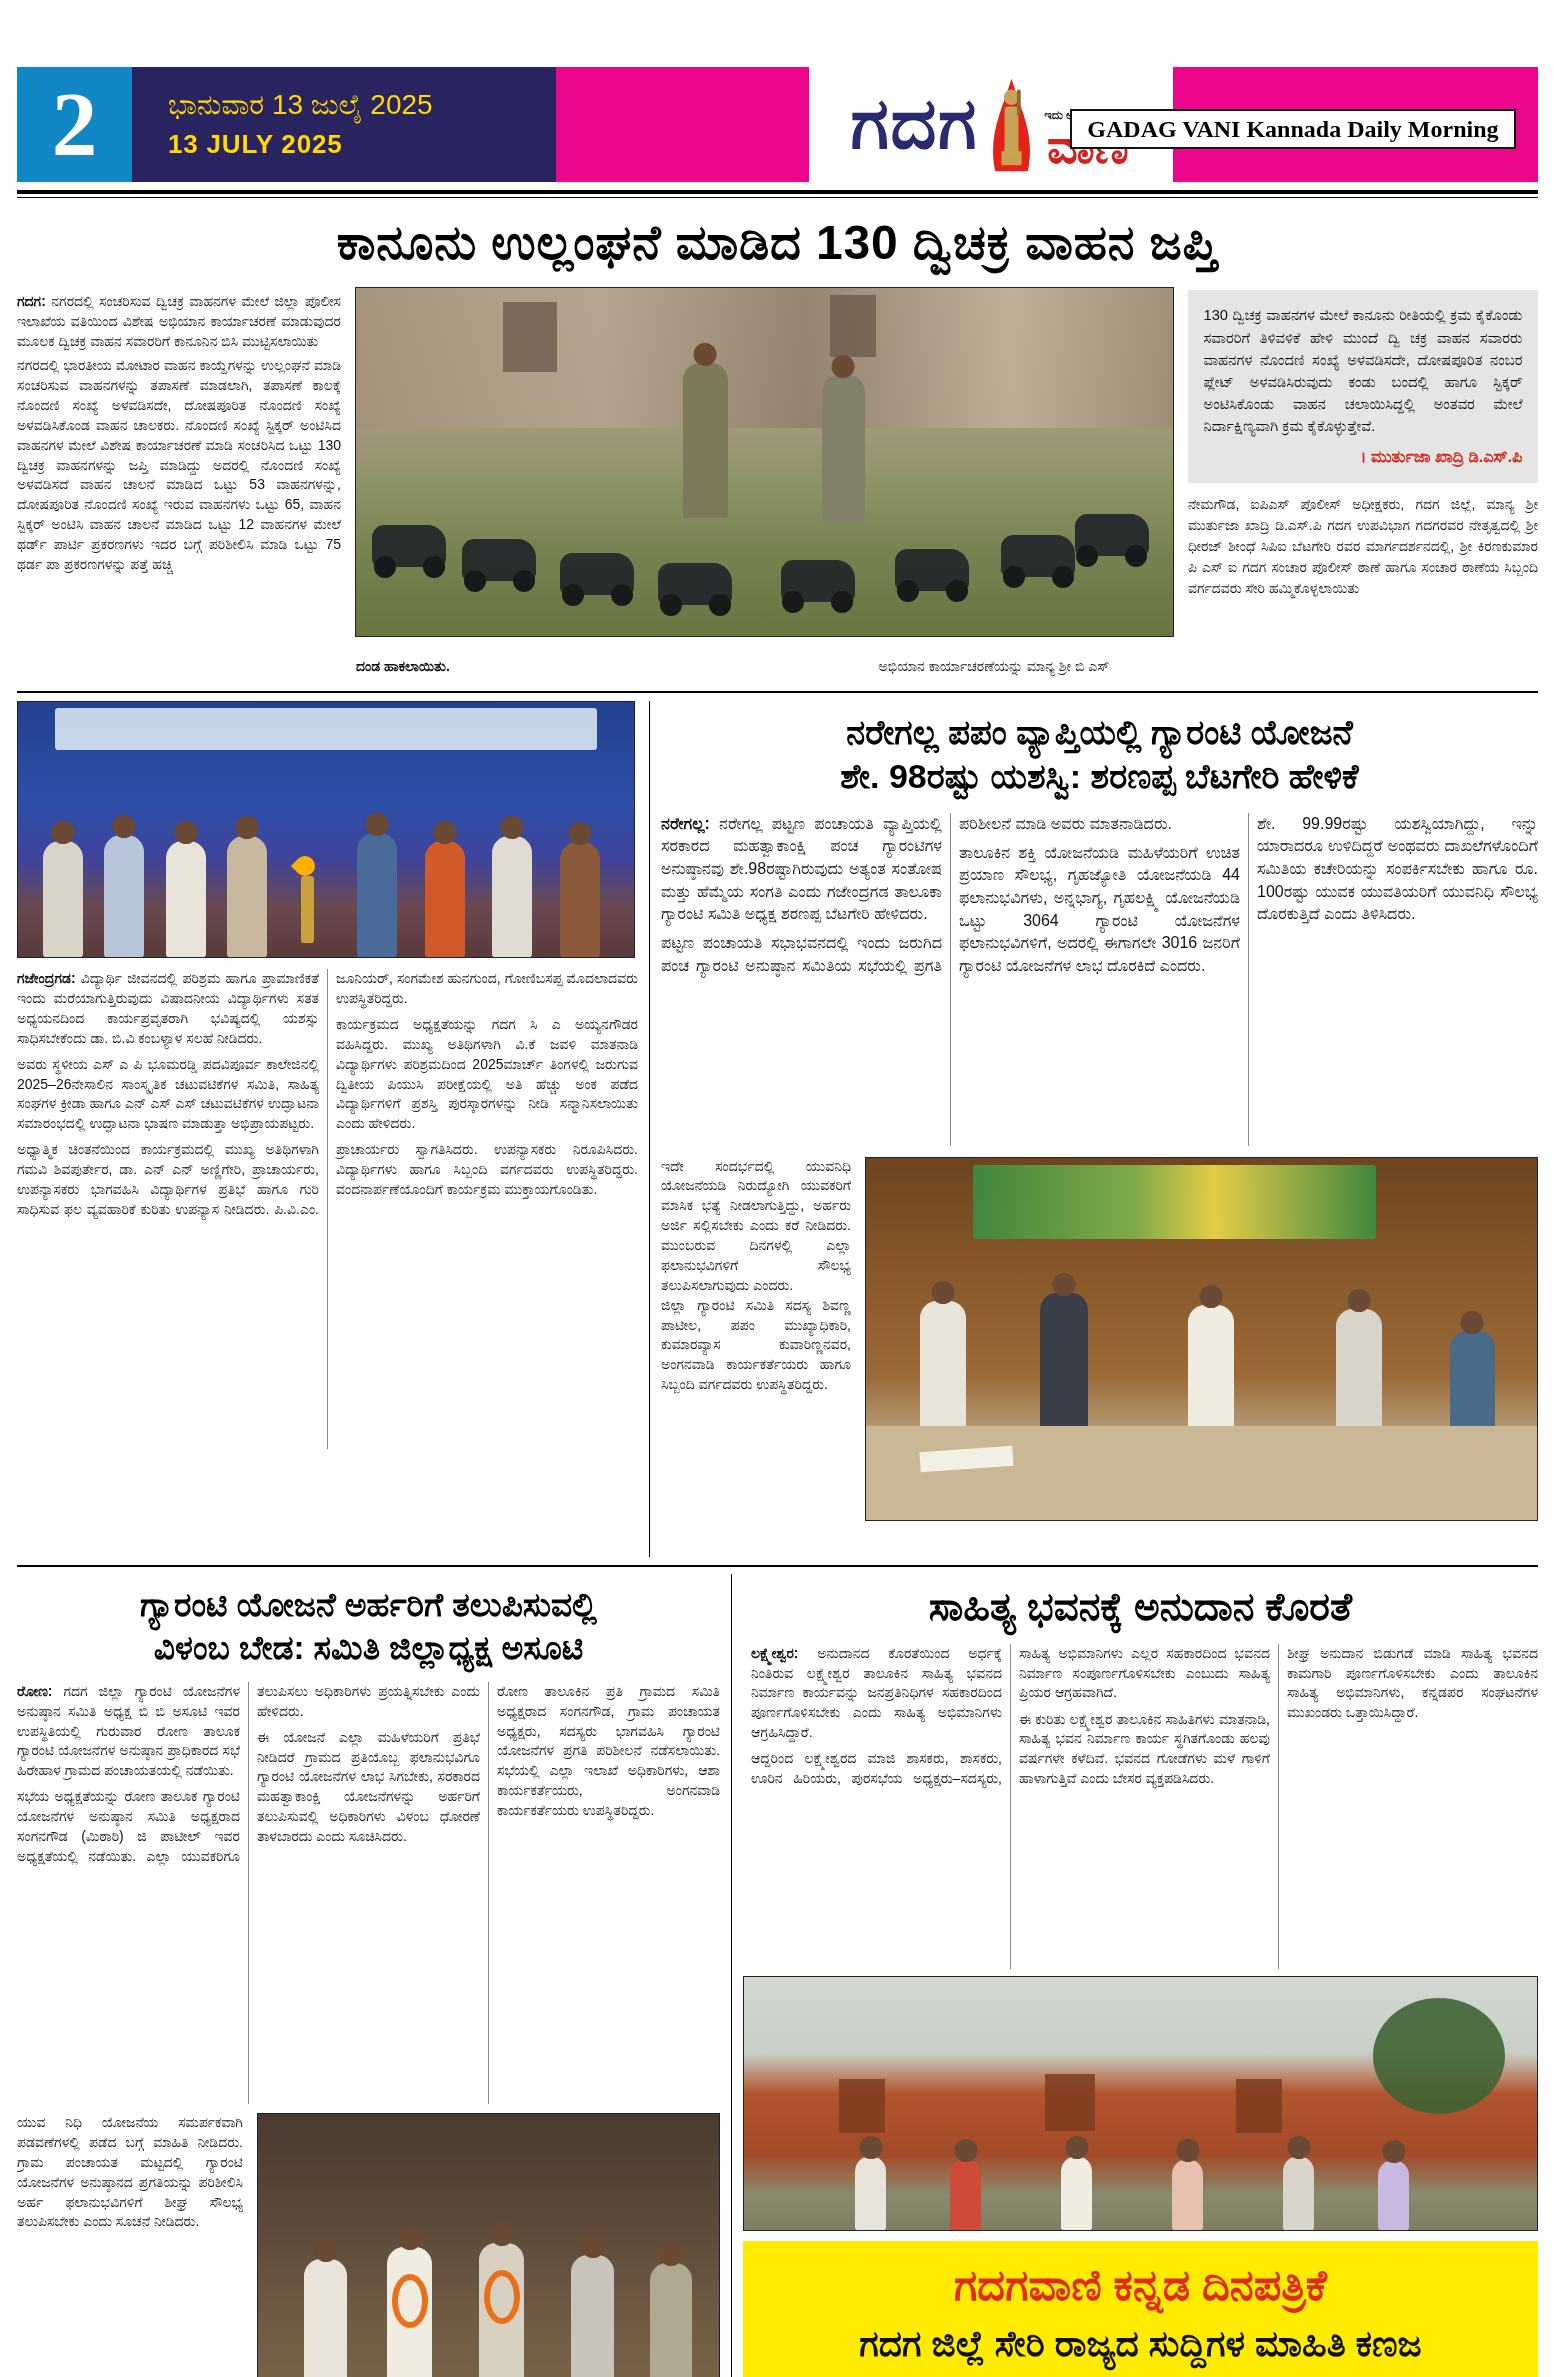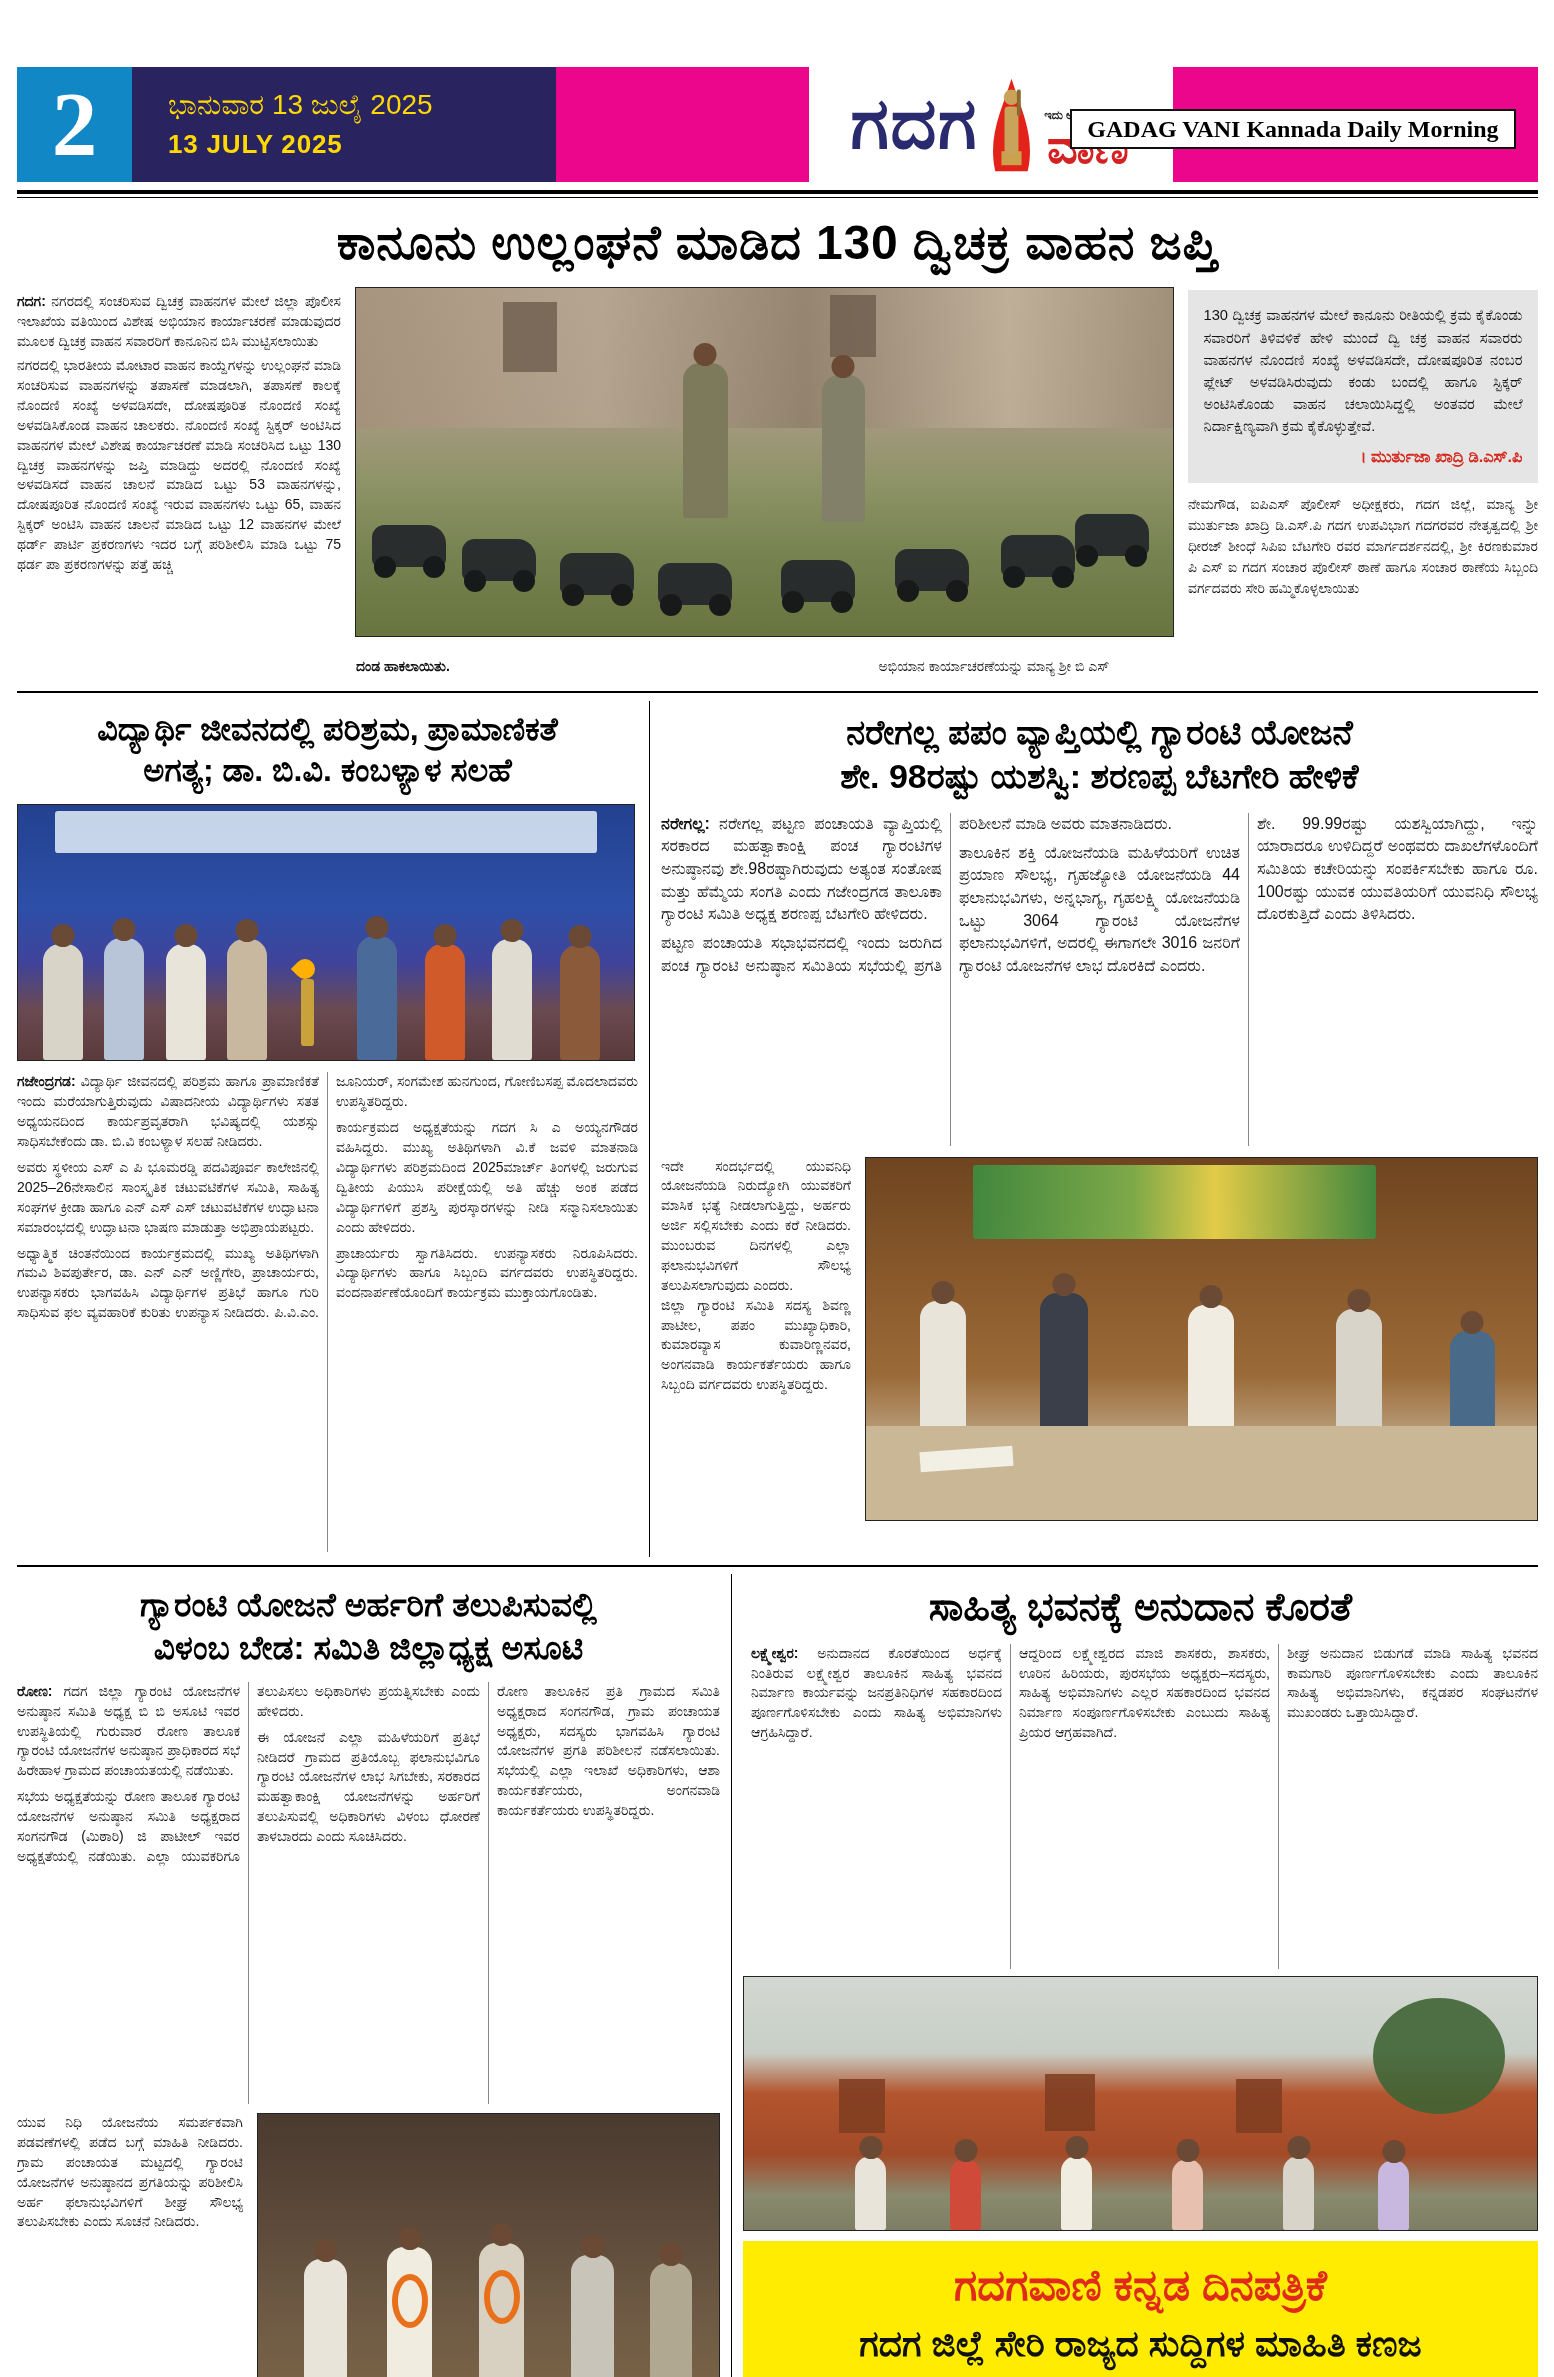--- a/index.html
+++ b/index.html
@@ -165,24 +165,20 @@
     </div>
   </div>
   <div class="lead-caption-row">
     <span class="cap-left">ದಂಡ ಹಾಕಲಾಯಿತು.</span>
     <span class="cap-center">ಅಭಿಯಾನ ಕಾರ್ಯಾಚರಣೆಯನ್ನು ಮಾನ್ಯ ಶ್ರೀ ಬಿ ಎಸ್</span>
   </div>
   <div class="hrule"></div>
 
   <div class="two-col-zone mid-zone">
     <div class="mid-left">
-      <h2 class="headline2">
-        <span style="display:block">ವಿದ್ಯಾರ್ಥಿ ಜೀವನದಲ್ಲಿ ಪರಿಶ್ರಮ, ಪ್ರಾಮಾಣಿಕತೆ</span>
-        <span style="display:block">ಅಗತ್ಯ; ಡಾ. ಬಿ.ವಿ. ಕಂಬಳ್ಯಾಳ ಸಲಹೆ</span>
-      </h2>
       <figure class="photo student-photo">
         <div class="banner-strip"></div>
         <div class="person" style="left:4%;bottom:0;width:40px;height:116px;background:#d8d4c8;"></div>
         <div class="person" style="left:14%;bottom:0;width:40px;height:122px;background:#b8c4d8;"></div>
         <div class="person" style="left:24%;bottom:0;width:40px;height:116px;background:#e8e4da;"></div>
         <div class="person" style="left:34%;bottom:0;width:40px;height:121px;background:#c8b8a0;"></div>
         <div class="person" style="left:55%;bottom:0;width:40px;height:124px;background:#4a6a9a;"></div>
         <div class="person" style="left:66%;bottom:0;width:40px;height:116px;background:#d05a2a;"></div>
         <div class="person" style="left:77%;bottom:0;width:40px;height:121px;background:#e0dcd2;"></div>
         <div class="person" style="left:88%;bottom:0;width:40px;height:115px;background:#8a5a3a;"></div>
@@ -255,20 +251,21 @@
           <div class="person" style="left:85%;bottom:0;width:42px;height:135px;background:#b0a890;"></div>
         </figure>
       </div>
     </div>
     <div class="vdiv"></div>
     <div class="bot-right">
       <h2 class="headline2">ಸಾಹಿತ್ಯ ಭವನಕ್ಕೆ ಅನುದಾನ ಕೊರತೆ</h2>
       <div class="bot-right-body">
         <p><b class="dateline">ಲಕ್ಷ್ಮೇಶ್ವರ:</b> <span>ಅನುದಾನದ ಕೊರತೆಯಿಂದ ಅರ್ಧಕ್ಕೆ ನಿಂತಿರುವ ಲಕ್ಷ್ಮೇಶ್ವರ ತಾಲೂಕಿನ ಸಾಹಿತ್ಯ ಭವನದ ನಿರ್ಮಾಣ ಕಾರ್ಯವನ್ನು ಜನಪ್ರತಿನಿಧಿಗಳ ಸಹಕಾರದಿಂದ ಪೂರ್ಣಗೊಳಿಸಬೇಕು ಎಂದು ಸಾಹಿತ್ಯ ಅಭಿಮಾನಿಗಳು ಆಗ್ರಹಿಸಿದ್ದಾರೆ.</span></p>
         <p>ಆದ್ದರಿಂದ ಲಕ್ಷ್ಮೇಶ್ವರದ ಮಾಜಿ ಶಾಸಕರು, ಶಾಸಕರು, ಊರಿನ ಹಿರಿಯರು, ಪುರಸಭೆಯ ಅಧ್ಯಕ್ಷರು–ಸದಸ್ಯರು, ಸಾಹಿತ್ಯ ಅಭಿಮಾನಿಗಳು ಎಲ್ಲರ ಸಹಕಾರದಿಂದ ಭವನದ ನಿರ್ಮಾಣ ಸಂಪೂರ್ಣಗೊಳಿಸಬೇಕು ಎಂಬುದು ಸಾಹಿತ್ಯ ಪ್ರಿಯರ ಆಗ್ರಹವಾಗಿದೆ.</p>
+        <p>ಈ ಕುರಿತು ಲಕ್ಷ್ಮೇಶ್ವರ ತಾಲೂಕಿನ ಸಾಹಿತಿಗಳು ಮಾತನಾಡಿ, ಸಾಹಿತ್ಯ ಭವನ ನಿರ್ಮಾಣ ಕಾರ್ಯ ಸ್ಥಗಿತಗೊಂಡು ಹಲವು ವರ್ಷಗಳೇ ಕಳೆದಿವೆ. ಭವನದ ಗೋಡೆಗಳು ಮಳೆ ಗಾಳಿಗೆ ಹಾಳಾಗುತ್ತಿವೆ ಎಂದು ಬೇಸರ ವ್ಯಕ್ತಪಡಿಸಿದರು.</p>
         <p>ಶೀಘ್ರ ಅನುದಾನ ಬಿಡುಗಡೆ ಮಾಡಿ ಸಾಹಿತ್ಯ ಭವನದ ಕಾಮಗಾರಿ ಪೂರ್ಣಗೊಳಿಸಬೇಕು ಎಂದು ತಾಲೂಕಿನ ಸಾಹಿತ್ಯ ಅಭಿಮಾನಿಗಳು, ಕನ್ನಡಪರ ಸಂಘಟನೆಗಳ ಮುಖಂಡರು ಒತ್ತಾಯಿಸಿದ್ದಾರೆ.</p>
       </div>
       <figure class="photo construction-photo">
         <div class="wall-gap" style="left:12%;top:40%;width:46px;height:54px;"></div>
         <div class="wall-gap" style="left:38%;top:38%;width:50px;height:57px;"></div>
         <div class="wall-gap" style="left:62%;top:40%;width:46px;height:54px;"></div>
         <div class="tree"></div>
         <div class="person" style="left:14%;bottom:0;width:31px;height:74px;background:#e8e4da;"></div>
         <div class="person" style="left:26%;bottom:0;width:31px;height:71px;background:#d04a3a;"></div>
         <div class="person" style="left:40%;bottom:0;width:31px;height:74px;background:#f0ece0;"></div>

